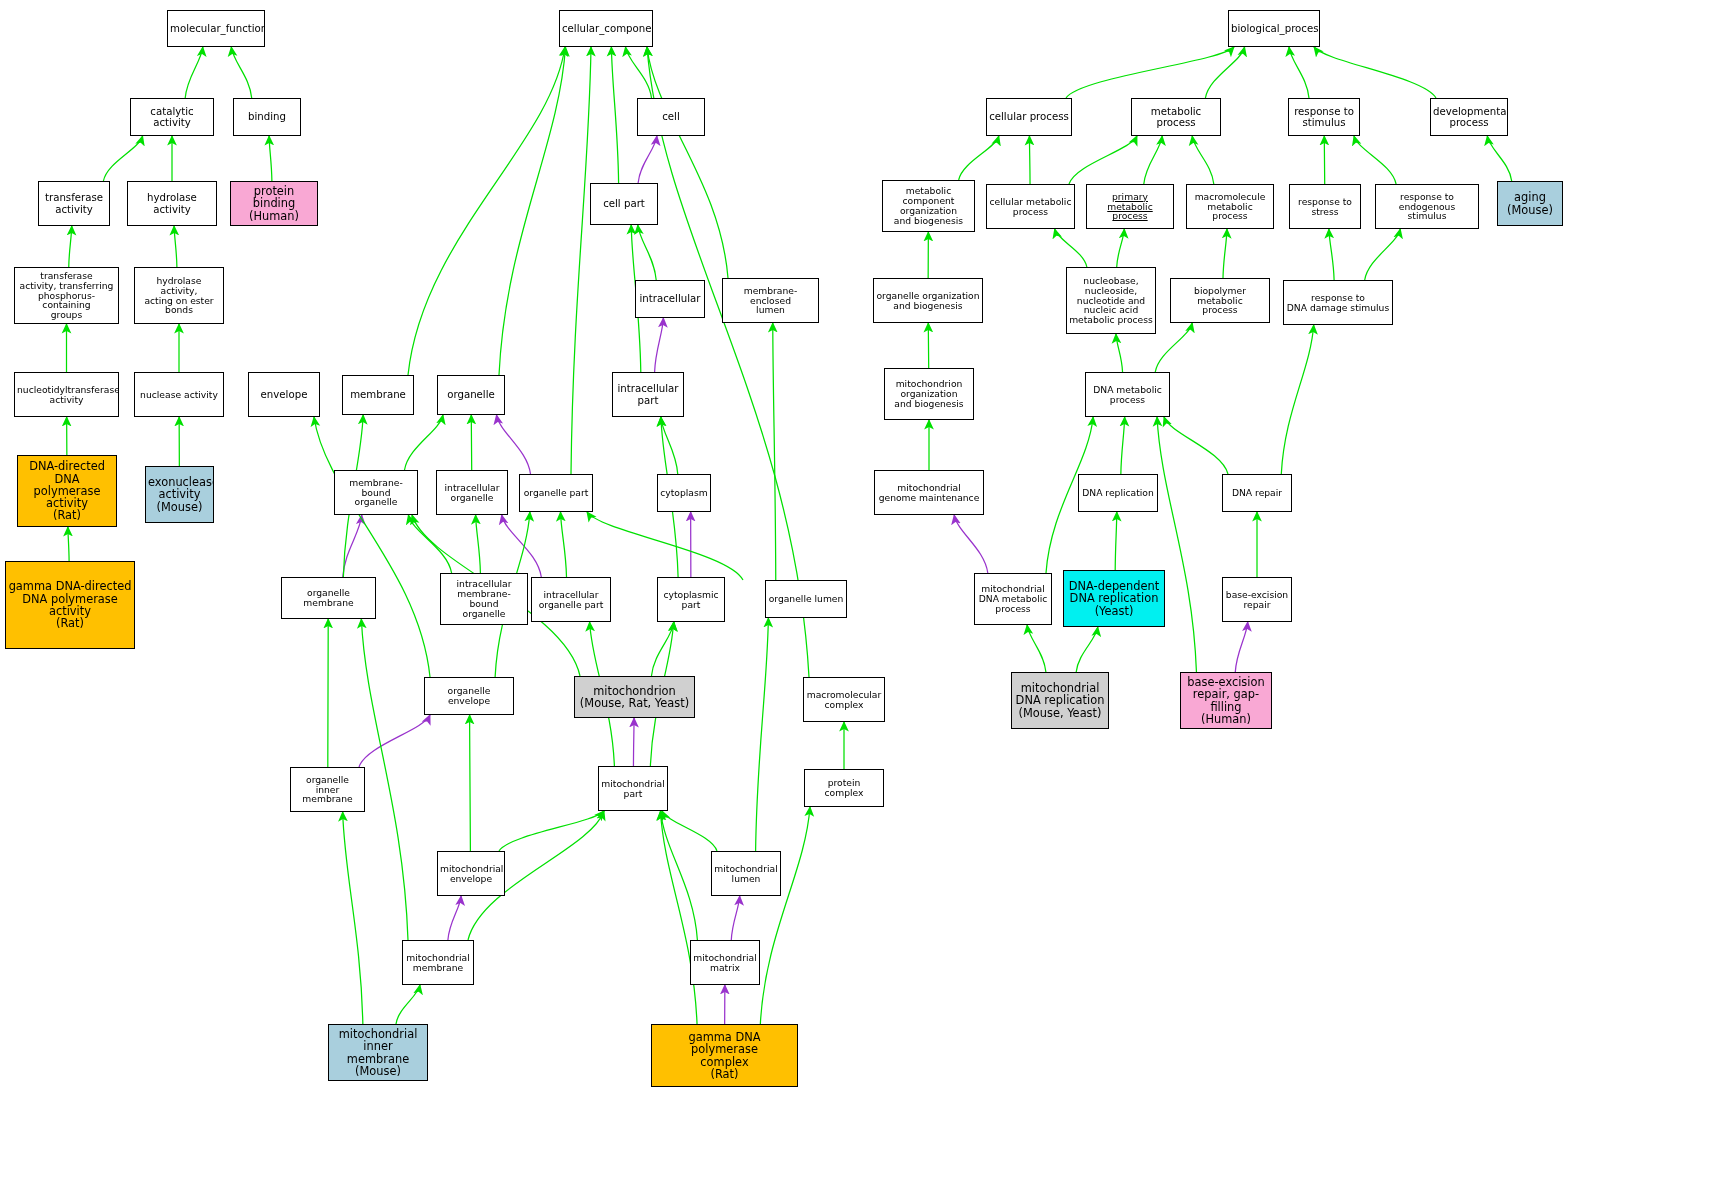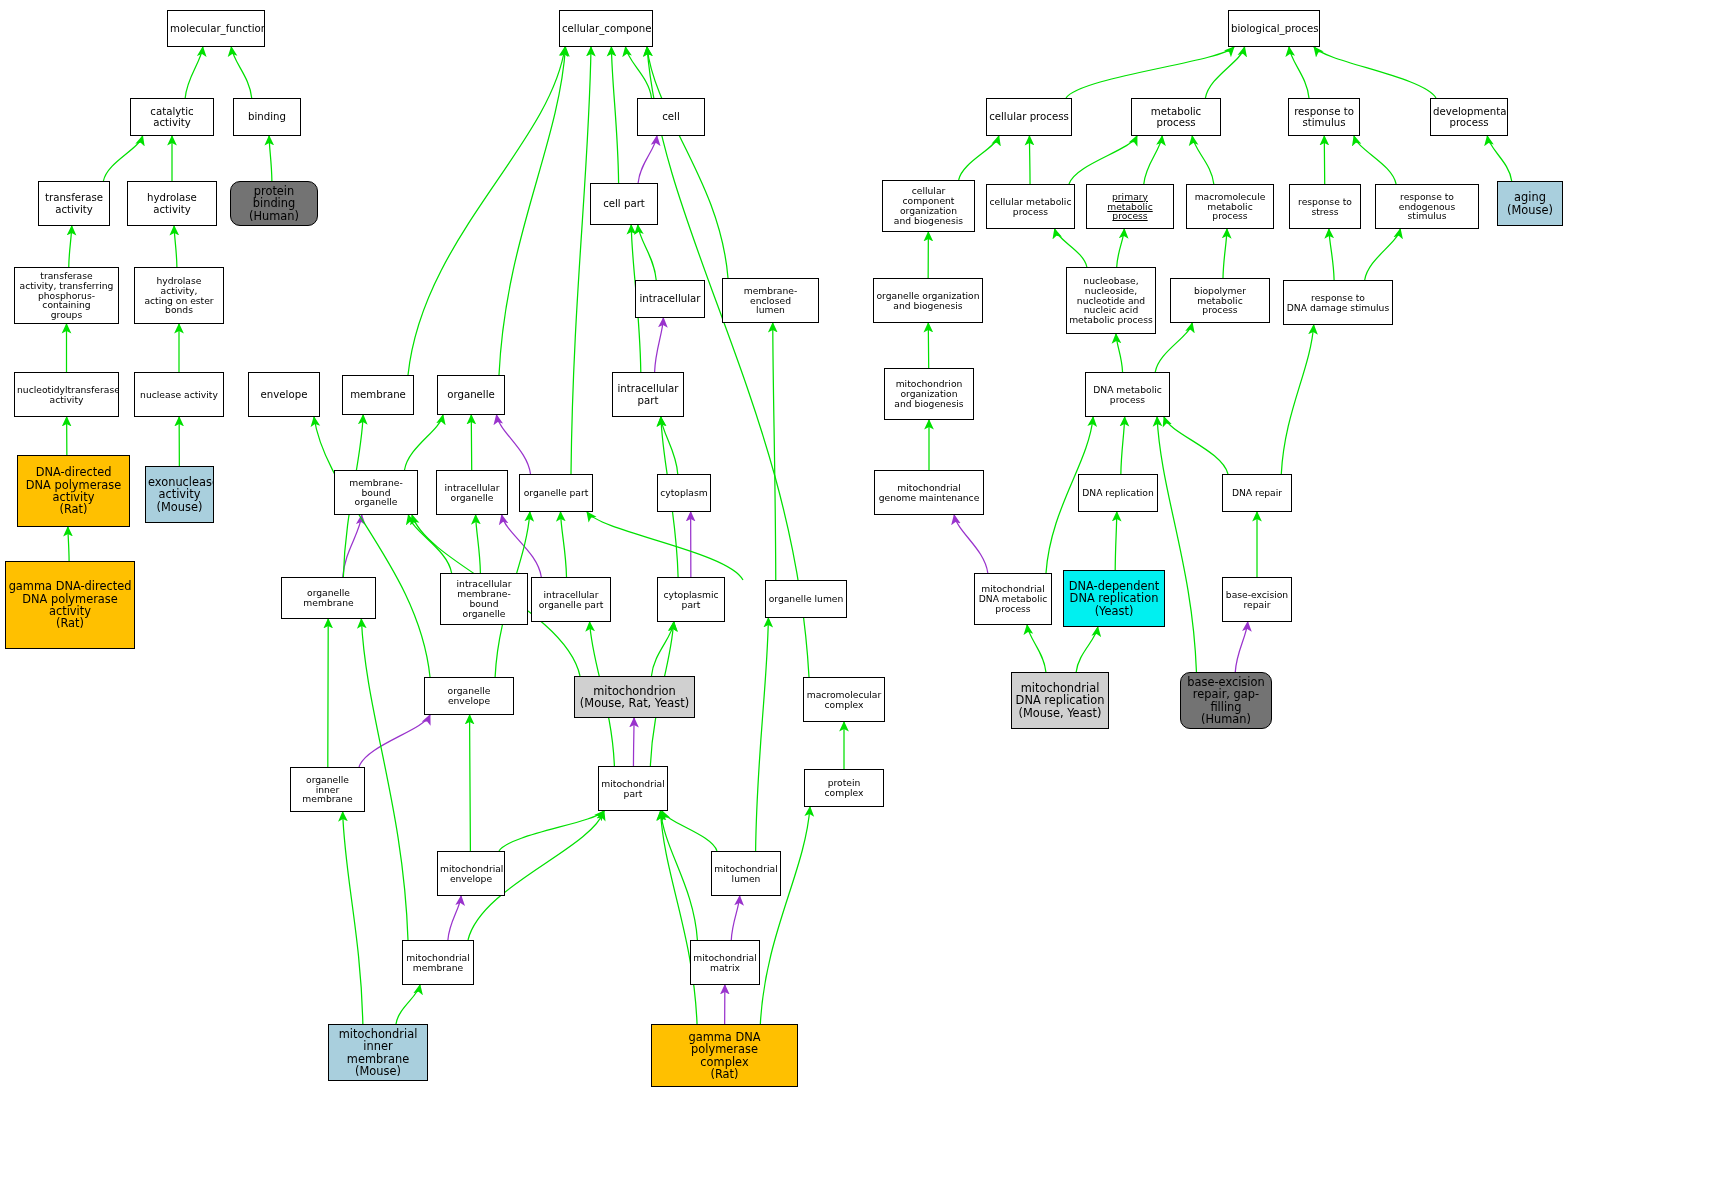--- a/index.html
+++ b/index.html
@@ -20,21 +20,21 @@
     overflow:hidden;
     padding:1px 2px;
   }
   .node span{display:block;width:100%;white-space:pre-line;}
   .f9{font-size:9.2px;}
   .f10{font-size:10.2px;}
   .f11{font-size:11.4px;}
   .c-white{background:#ffffff;}
   .c-gray{background:#d0d0d0;}
   .c-orange{background:#ffc000;}
-  .c-red{background:#737373;border-radius:10px;}
+  .c-red{background:#f9a8d4;}
   .c-blue{background:#a9cfdd;}
   .c-cyan{background:#00f0f0;}
 </style>
 </head>
 <body>
 
 <div id="canvas">
   <svg id="edges" viewBox="0 0 1724 1191">
     <defs>
       <marker id="arrGreen" markerWidth="9" markerHeight="9" refX="7.6" refY="4.5" orient="auto">
@@ -176,21 +176,21 @@
       <div class="node c-white f9" style="left: 14px; top: 372px; width: 105px; height: 45px;">
         <span>nucleotidyltransferase
 activity</span>
       </div>
       <div class="node c-white f9" style="left: 134px; top: 372px; width: 90px; height: 45px;">
         <span>nuclease activity</span>
       </div>
       <div class="node c-white f10" style="left: 248px; top: 372px; width: 72px; height: 45px;">
         <span>envelope</span>
       </div>
-      <div class="node c-orange f11" style="left: 17px; top: 455px; width: 113px; height: 72px;">
+      <div class="node c-orange f11" style="left: 17px; top: 455px; width: 100px; height: 72px;">
         <span>DNA-directed
 DNA polymerase
 activity
 (Rat)</span>
       </div>
       <div class="node c-blue f11" style="left: 145px; top: 466px; width: 69px; height: 57px;">
         <span>exonuclease
 activity
 (Mouse)</span>
       </div>
@@ -318,21 +318,21 @@
       </div>
       <div class="node c-white f10" style="left: 1288px; top: 98px; width: 72px; height: 38px;">
         <span>response to
 stimulus</span>
       </div>
       <div class="node c-white f10" style="left: 1430px; top: 98px; width: 78px; height: 38px;">
         <span>developmental
 process</span>
       </div>
       <div class="node c-white f9" style="left: 882px; top: 180px; width: 93px; height: 52px;">
-        <span>cellular component
+        <span>metabolic component
 organization
 and biogenesis</span>
       </div>
       <div class="node c-white f9" style="left: 986px; top: 184px; width: 89px; height: 45px;">
         <span>cellular metabolic
 process</span>
       </div>
       <div class="node c-white f9" style="left: 1086px; top: 184px; width: 88px; height: 45px; text-decoration: underline;">
         <span>primary metabolic
 process</span>

